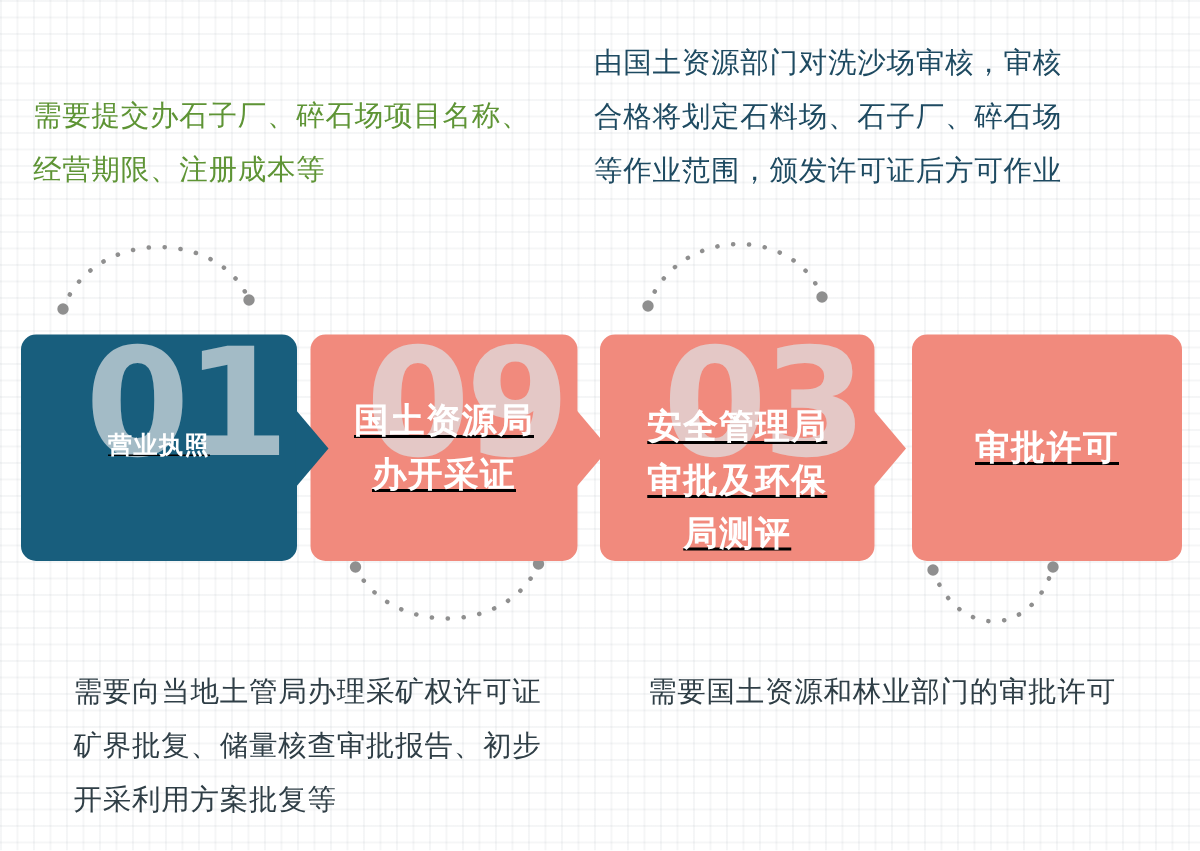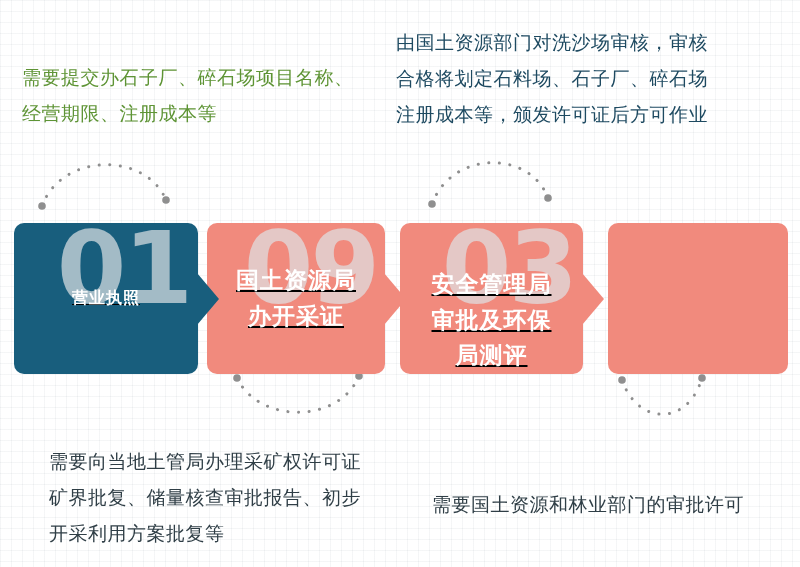--- a/index.html
+++ b/index.html
@@ -13,21 +13,21 @@
     font-family:"Liberation Sans","DejaVu Sans",sans-serif;
   }
 
   .note {
     position:absolute; white-space:pre-line;
     font-size:19px; line-height:36px; letter-spacing:0.5px; font-weight:500;
   }
   .note-top-left    { left:22px;  top:60px;  color:#5e9435; }
   .note-top-right   { left:396px; top:25px;  color:#1e4a61; }
   .note-bottom-left { left:49px;  top:444px; color:#2f3e46; }
-  .note-bottom-right{ left:432px; top:444px; color:#2f3e46;margin-top:43px; }
+  .note-bottom-right{ left:432px; top:444px; color:#2f3e46; }
 
   .step {
     position:absolute; top:223px; height:151px; border-radius:10px;
     display:flex; align-items:center; justify-content:center;text-decoration:underline;
   }
   .step-1 { left:14px;  width:184px; background:#185e7d; }
   .step-2 { left:207px; width:178px; background:#f18a7d; }
   .step-3 { left:400px; width:183px; background:#f18a7d;align-items:flex-end; }
   .step-4 { left:608px; width:180px; background:#f18a7d; }
 
@@ -58,21 +58,21 @@
 </head>
 <body>
 
 <div class="canvas">
 
   <div class="note note-top-left">需要提交办石子厂、碎石场项目名称、
 经营期限、注册成本等</div>
 
   <div class="note note-top-right">由国土资源部门对洗沙场审核，审核
 合格将划定石料场、石子厂、碎石场
-注册成本等，颁发许可证后方可作业</div>
+等作业范围，颁发许可证后方可作业</div>
 
   <div class="note note-bottom-left">需要向当地土管局办理采矿权许可证
 矿界批复、储量核查审批报告、初步
 开采利用方案批复等</div>
 
   <div class="note note-bottom-right">需要国土资源和林业部门的审批许可</div>
 
   <svg class="arc" style="left:34px; top:150px;" width="140" height="64">
     <path d="M 8 56 C 28 2, 112 2, 132 50" fill="none" stroke="#8f8f8f" stroke-width="3" stroke-linecap="round" stroke-dasharray="0.1 10.5"></path>
     <circle cx="8" cy="56" r="3.8" fill="#8f8f8f"></circle>
@@ -112,15 +112,16 @@
 
   <div class="step step-3">
     <div class="step-number">03</div>
     <div class="step-label">安全管理局
 审批及环保
 局测评</div>
     <div class="arrow arrow-salmon"></div>
   </div>
 
   <div class="step step-4">
+    <div class="step-label">审批许可</div>
   </div>
 
 </div>
 
 </body></html>

